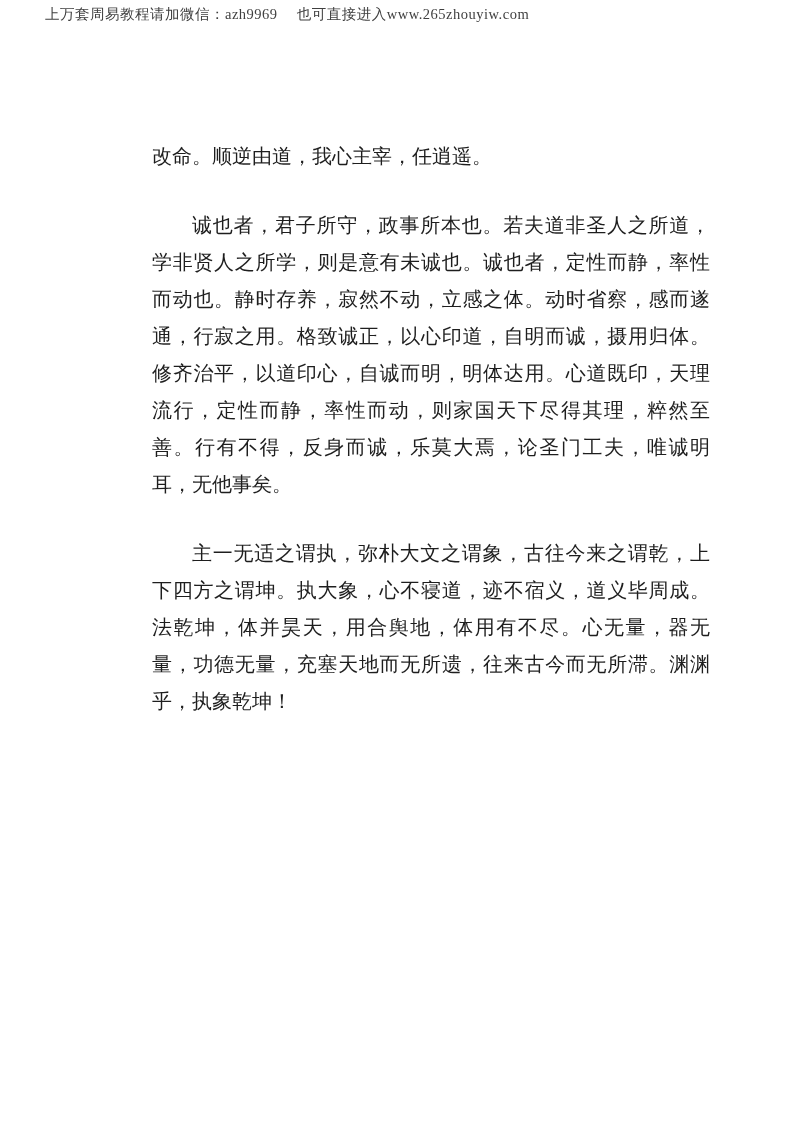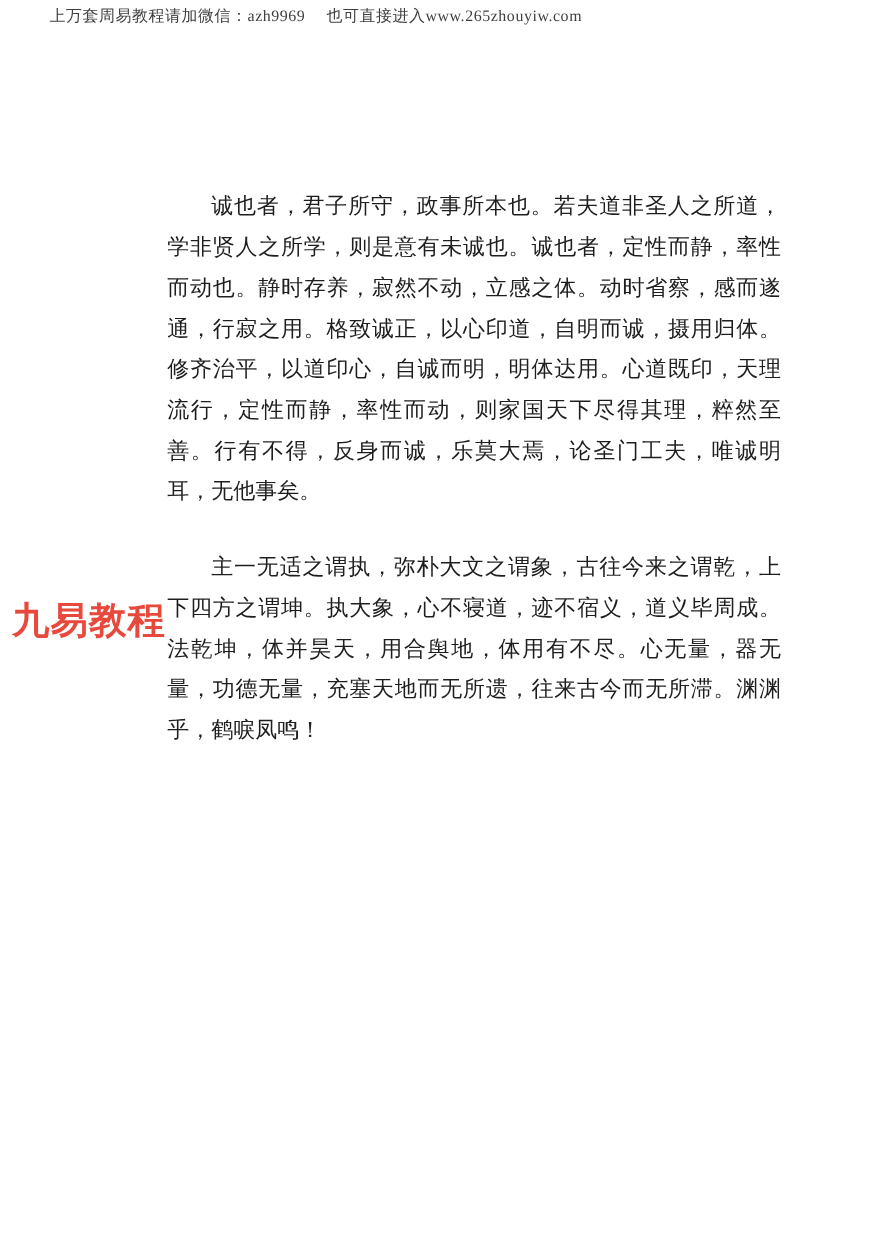--- a/index.html
+++ b/index.html
@@ -61,20 +61,20 @@
     margin-top: 32px;
   }
 </style>
 </head>
 <body>
 
 <div id="page">
 
   <div class="header-line">上万套周易教程请加微信：azh9969　 也可直接进入www.265zhouyiw.com</div>
 
-  <div class="watermark">九易教程</div>
 
   <div class="body-text">
+    <p>改命。顺逆由道，我心主宰，任逍遥。</p>
     <p class="indent">诚也者，君子所守，政事所本也。若夫道非圣人之所道，学非贤人之所学，则是意有未诚也。诚也者，定性而静，率性而动也。静时存养，寂然不动，立感之体。动时省察，感而遂通，行寂之用。格致诚正，以心印道，自明而诚，摄用归体。修齐治平，以道印心，自诚而明，明体达用。心道既印，天理流行，定性而静，率性而动，则家国天下尽得其理，粹然至善。行有不得，反身而诚，乐莫大焉，论圣门工夫，唯诚明耳，无他事矣。</p>
-    <p class="indent">主一无适之谓执，弥朴大文之谓象，古往今来之谓乾，上下四方之谓坤。执大象，心不寝道，迹不宿义，道义毕周成。法乾坤，体并昊天，用合舆地，体用有不尽。心无量，器无量，功德无量，充塞天地而无所遗，往来古今而无所滞。渊渊乎，鹤唳凤鸣！</p>
+    <p class="indent">主一无适之谓执，弥朴大文之谓象，古往今来之谓乾，上下四方之谓坤。执大象，心不寝道，迹不宿义，道义毕周成。法乾坤，体并昊天，用合舆地，体用有不尽。心无量，器无量，功德无量，充塞天地而无所遗，往来古今而无所滞。渊渊乎，执象乾坤！</p>
   </div>
 
 </div>
 
 </body></html>

